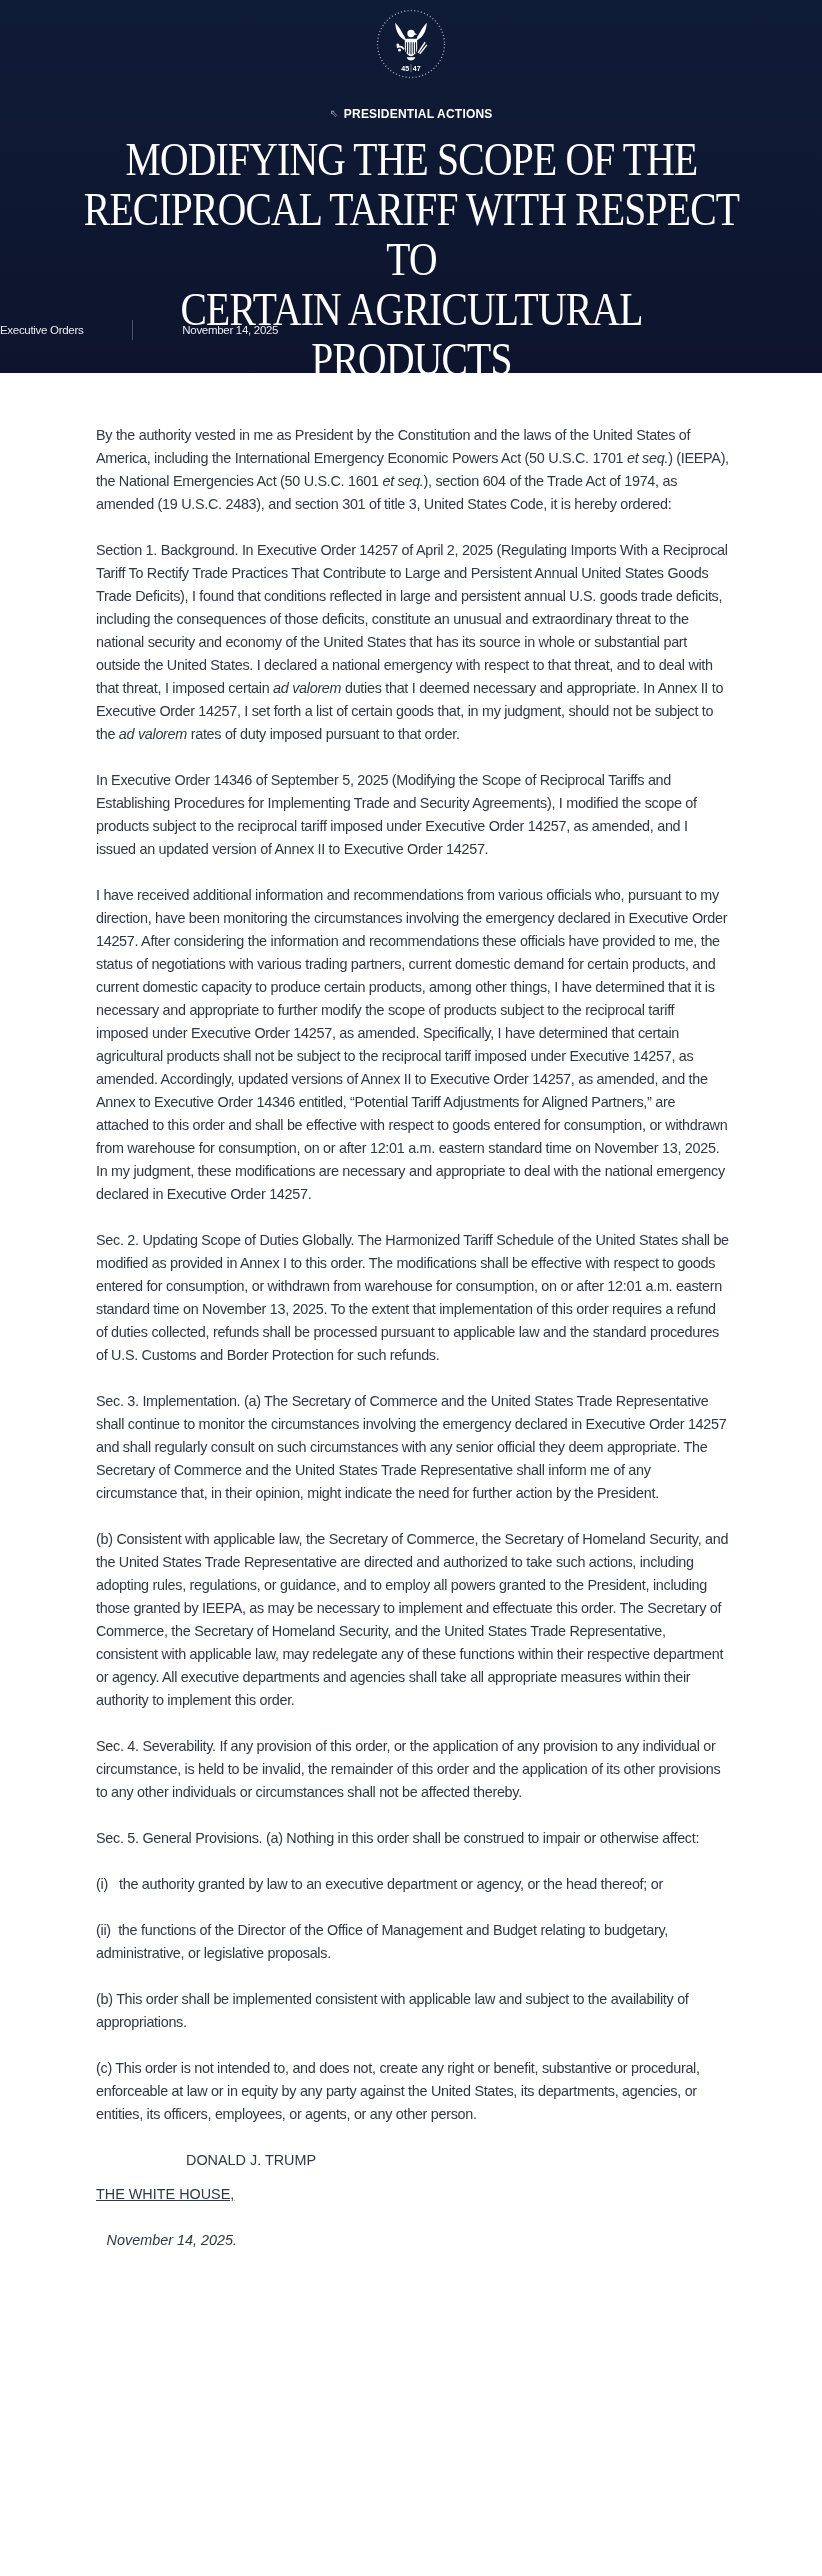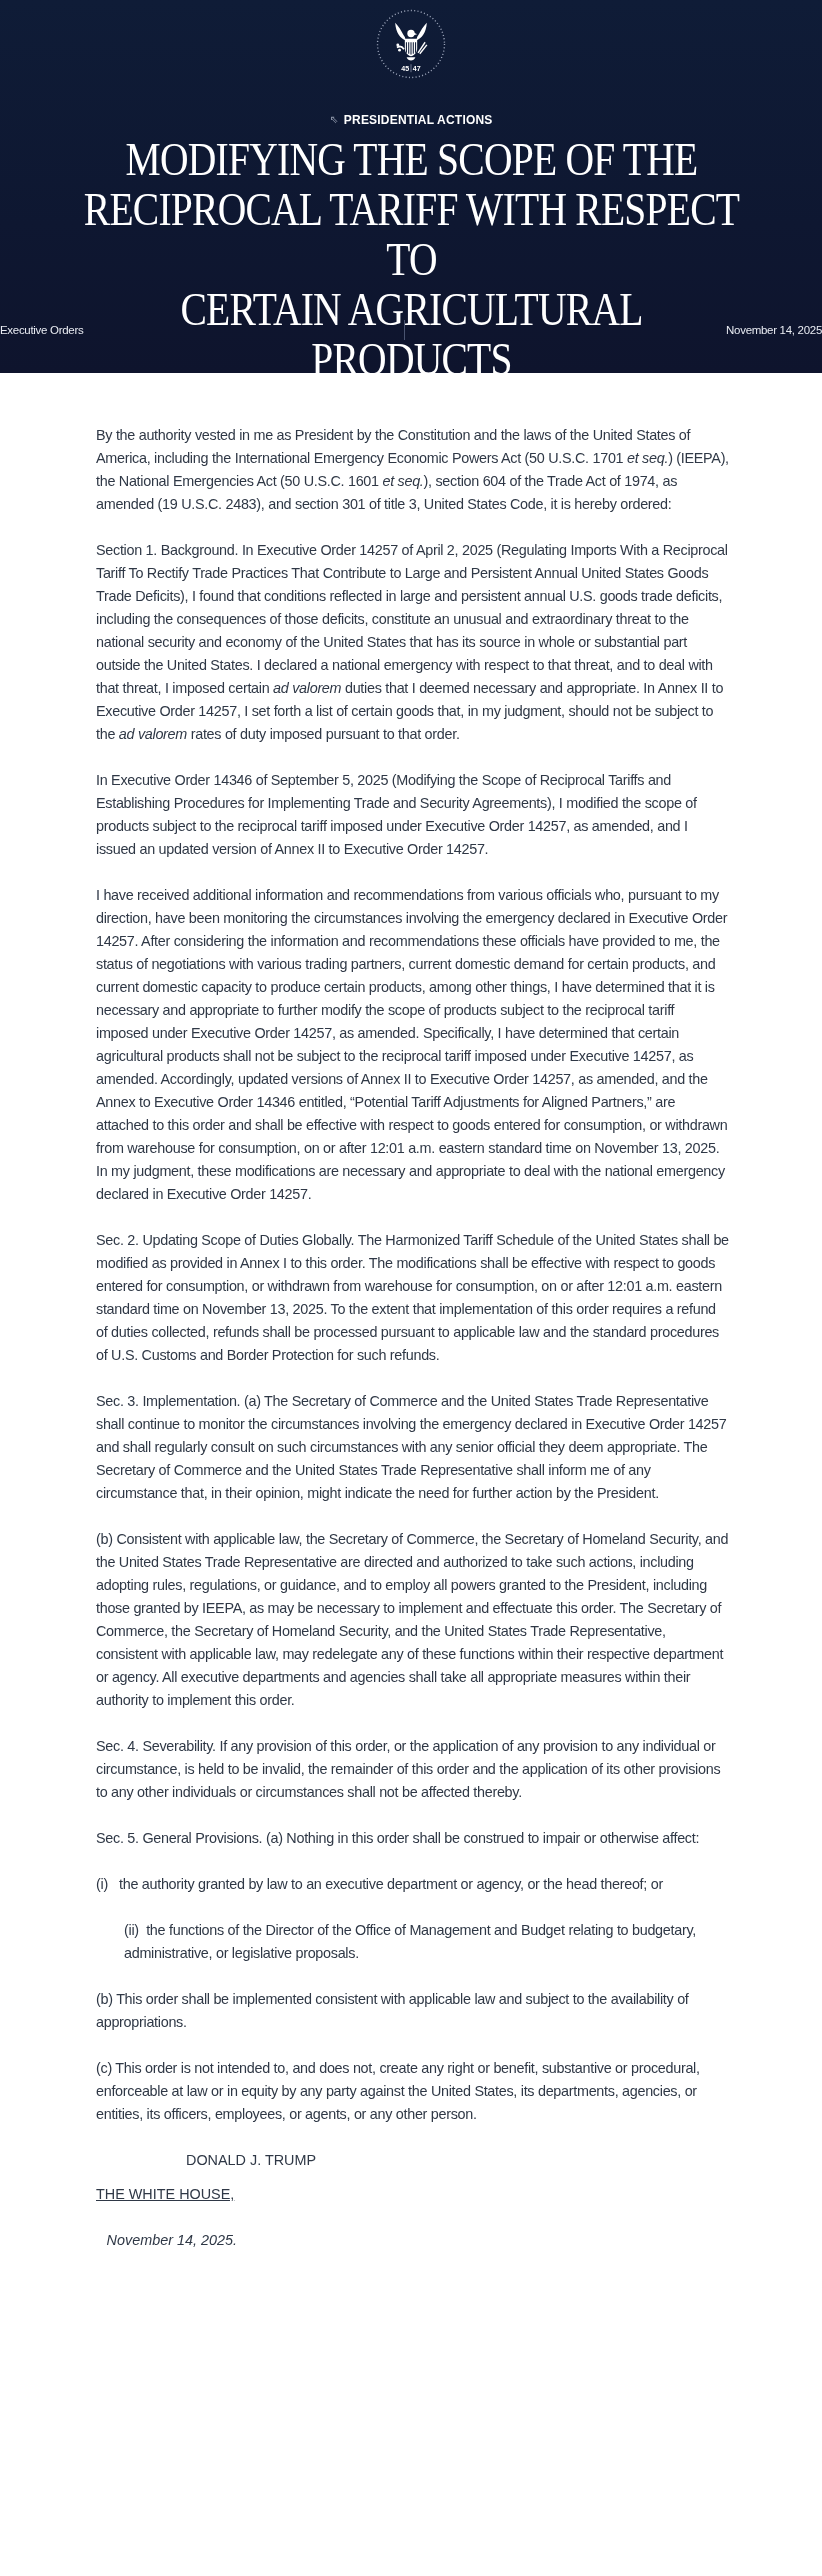--- a/index.html
+++ b/index.html
@@ -20,21 +20,21 @@
   .seal {
     position: absolute;
     left: 50%;
     top: 7px;
     transform: translateX(-50%);
     width: 74px;
     height: 74px;
   }
   .eyebrow {
     position: absolute;
-    top: 113px;
+    top: 107px;
     left: 0; right: 0;
     text-align: center;
     font-family: "Liberation Sans", sans-serif;
     font-weight: 700;
     font-size: 12px;
     letter-spacing: 0.2px;
     color: #ffffff;
     text-decoration: none;
   }
   .eyebrow .arrow {
@@ -57,21 +57,21 @@
     letter-spacing: -0.9px;
     color: #ffffff;
     transform: scaleX(0.86);
     transform-origin: center top;
   }
   .meta {
     position: absolute;
     top: 320px;
     left: 0; right: 0;
     display: flex;
-    justify-content: space-between;
+    justify-content: flex-start;
     align-items: center;
     font-size: 11.5px;
     color: #e8ebf2;
     letter-spacing: -0.3px;
     gap: 35px;
   }
   .meta .cat { color: #e8ebf2; text-decoration: none; }
   .meta .sep {
     width: 0.9px; height: 19.5px; background: #4a5470; margin: 0 14px;
   }
@@ -156,21 +156,21 @@
     <p><span>Section 1.  Background.  In Executive Order 14257 of April 2, 2025 (Regulating Imports With a Reciprocal Tariff To Rectify Trade Practices That Contribute to Large and Persistent Annual United States Goods Trade Deficits), I found that conditions reflected in large and persistent annual U.S. goods trade deficits, including the consequences of those deficits, constitute an unusual and extraordinary threat to the national security and economy of the United States that has its source in whole or substantial part outside the United States.  I declared a national emergency with respect to that threat, and to deal with that threat, I imposed certain </span><i>ad valorem</i><span> duties that I deemed necessary and appropriate.  In Annex II to Executive Order 14257, I set forth a list of certain goods that, in my judgment, should not be subject to the </span><i>ad valorem</i><span> rates of duty imposed pursuant to that order.</span></p>
 
     <p>In Executive Order 14346 of September 5, 2025 (Modifying the Scope of Reciprocal Tariffs and Establishing Procedures for Implementing Trade and Security Agreements), I modified the scope of products subject to the reciprocal tariff imposed under Executive Order 14257, as amended, and I issued an updated version of Annex II to Executive Order 14257.</p>
     <p>I have received additional information and recommendations from various officials who, pursuant to my direction, have been monitoring the circumstances involving the emergency declared in Executive Order 14257.  After considering the information and recommendations these officials have provided to me, the status of negotiations with various trading partners, current domestic demand for certain products, and current domestic capacity to produce certain products, among other things, I have determined that it is necessary and appropriate to further modify the scope of products subject to the reciprocal tariff imposed under Executive Order 14257, as amended.  Specifically, I have determined that certain agricultural products shall not be subject to the reciprocal tariff imposed under Executive 14257, as amended.  Accordingly, updated versions of Annex II to Executive Order 14257, as amended, and the Annex to Executive Order 14346 entitled, “Potential Tariff Adjustments for Aligned Partners,” are attached to this order and shall be effective with respect to goods entered for consumption, or withdrawn from warehouse for consumption, on or after 12:01 a.m. eastern standard time on November 13, 2025.  In my judgment, these modifications are necessary and appropriate to deal with the national emergency declared in Executive Order 14257.</p>
     <p>Sec. 2.  Updating Scope of Duties Globally.  The Harmonized Tariff Schedule of the United States shall be modified as provided in Annex I to this order.  The modifications shall be effective with respect to goods entered for consumption, or withdrawn from warehouse for consumption, on or after 12:01 a.m. eastern standard time on November 13, 2025.  To the extent that implementation of this order requires a refund of duties collected, refunds shall be processed pursuant to applicable law and the standard procedures of U.S. Customs and Border Protection for such refunds.</p>
     <p>Sec. 3.  Implementation.  (a)  The Secretary of Commerce and the United States Trade Representative shall continue to monitor the circumstances involving the emergency declared in Executive Order 14257 and shall regularly consult on such circumstances with any senior official they deem appropriate.  The Secretary of Commerce and the United States Trade Representative shall inform me of any circumstance that, in their opinion, might indicate the need for further action by the President.</p>
     <p>(b)  Consistent with applicable law, the Secretary of Commerce, the Secretary of Homeland Security, and the United States Trade Representative are directed and authorized to take such actions, including adopting rules, regulations, or guidance, and to employ all powers granted to the President, including those granted by IEEPA, as may be necessary to implement and effectuate this order.  The Secretary of Commerce, the Secretary of Homeland Security, and the United States Trade Representative, consistent with applicable law, may redelegate any of these functions within their respective department or agency.  All executive departments and agencies shall take all appropriate measures within their authority to implement this order.</p>
     <p>Sec. 4.  Severability.  If any provision of this order, or the application of any provision to any individual or circumstance, is held to be invalid, the remainder of this order and the application of its other provisions to any other individuals or circumstances shall not be affected thereby.</p>
     <p>Sec. 5.  General Provisions.  (a)  Nothing in this order shall be construed to impair or otherwise affect:</p>
     <p style="white-space: pre-wrap;">(i)   the authority granted by law to an executive department or agency, or the head thereof; or</p>
-    <p style="white-space: pre-wrap; margin-left: 28px;">(ii)  the functions of the Director of the Office of Management and Budget relating to budgetary, administrative, or legislative proposals.</p>
+    <p style="white-space: pre-wrap;">(ii)  the functions of the Director of the Office of Management and Budget relating to budgetary, administrative, or legislative proposals.</p>
     <p>(b)  This order shall be implemented consistent with applicable law and subject to the availability of appropriations.</p>
     <p>(c)  This order is not intended to, and does not, create any right or benefit, substantive or procedural, enforceable at law or in equity by any party against the United States, its departments, agencies, or entities, its officers, employees, or agents, or any other person.</p>
 
     <p class="sig" style="margin-bottom:11px;">DONALD J. TRUMP</p>
     <p class="wh">THE WHITE HOUSE,</p>
     <p class="date-line">November 14, 2025.</p>
   </div>
 </main>
 
 

